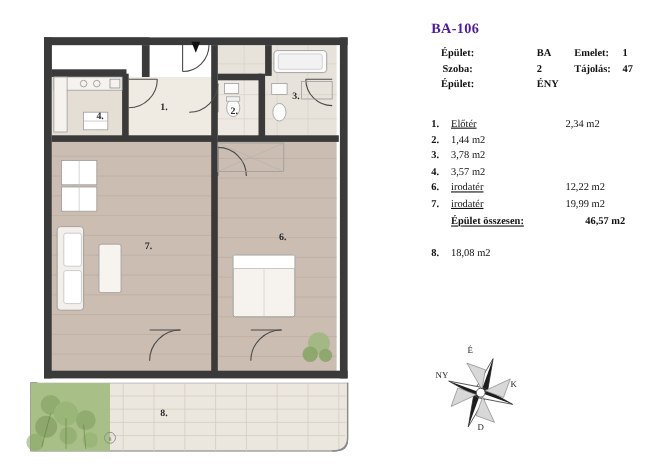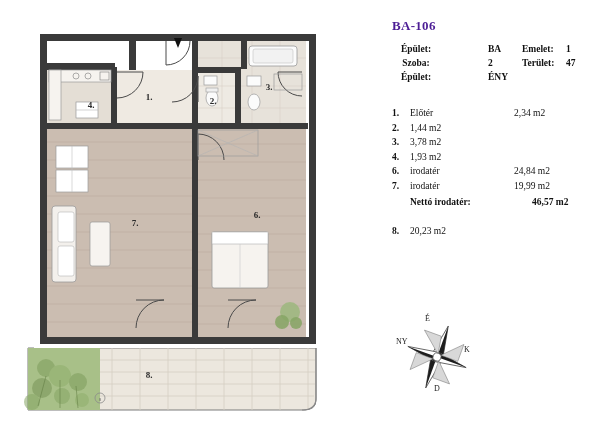--- a/index.html
+++ b/index.html
@@ -71,21 +71,21 @@
   #rooms {
     margin-top: 22px;
   }
   .room-row {
     display: flex;
     font-size: 9.5px;
     line-height: 14.5px;
     color: #111;
   }
   .room-row .idx  { width: 18px; font-weight: bold; }
-  .room-row .nm   { width: 104px; }
+  .room-row .nm   { width: 104px; text-decoration: underline; }
   .room-row .ar   { width: 60px; }
   .room-row.total { margin-top: 2px; }
   .room-row.total .nm { font-weight: bold; width: 122px; }
   .room-row.total .ar { font-weight: bold; font-family: Liberation Serif, serif; }
   .room-row.balcony { margin-top: 14px; }
   .room-row.balcony .idx { font-weight: bold; }
 
   
   #compass {
     position: absolute;
@@ -319,21 +319,21 @@
     <div>
       <div class="meta-row">
         <span class="meta-label">Épület:</span>
         <span class="meta-val">BA</span>
         <span class="meta-label2">Emelet:</span>
         <span class="meta-val2">1</span>
       </div>
       <div class="meta-row">
         <span class="meta-label">Szoba:</span>
         <span class="meta-val">2</span>
-        <span class="meta-label2">Terület:</span>
+        <span class="meta-label2">Tájolás:</span>
         <span class="meta-val2">47</span>
       </div>
       <div class="meta-row">
         <span class="meta-label">Épület:</span>
         <span class="meta-val">ÉNY</span>
       </div>
     </div>
 
     <div id="rooms">
       <div class="room-row">
@@ -344,42 +344,42 @@
       <div class="room-row">
         <span class="idx">2.</span>
         <span class="ar">1,44 m2</span>
       </div>
       <div class="room-row">
         <span class="idx">3.</span>
         <span class="ar">3,78 m2</span>
       </div>
       <div class="room-row">
         <span class="idx">4.</span>
-        <span class="ar">1,93 m2</span>
+        <span class="ar">3,57 m2</span>
       </div>
       <div class="room-row">
         <span class="idx">6.</span>
         <span class="nm">irodatér</span>
-        <span class="ar">24,84 m2</span>
+        <span class="ar">12,22 m2</span>
       </div>
       <div class="room-row">
         <span class="idx">7.</span>
         <span class="nm">irodatér</span>
         <span class="ar">19,99 m2</span>
       </div>
 
       <div class="room-row total">
         <span class="idx"></span>
-        <span class="nm">Nettó irodatér:</span>
+        <span class="nm">Épület összesen:</span>
         <span class="ar">46,57 m2</span>
       </div>
 
       <div class="room-row balcony">
         <span class="idx">8.</span>
-        <span class="ar">20,23 m2</span>
+        <span class="ar">18,08 m2</span>
       </div>
     </div>
   </div>
 
   <div id="compass">
     <svg width="78" height="78" viewBox="0 0 78 78">
       <g transform="rotate(20 39 39)">
 
         <path d="M39,6 L45,39 L39,72 L33,39 Z" fill="#ffffff" stroke="#555" stroke-width="0.8"></path>
         <path d="M39,6 L45,39 L39,39 Z" fill="#1d1d1d"></path>

